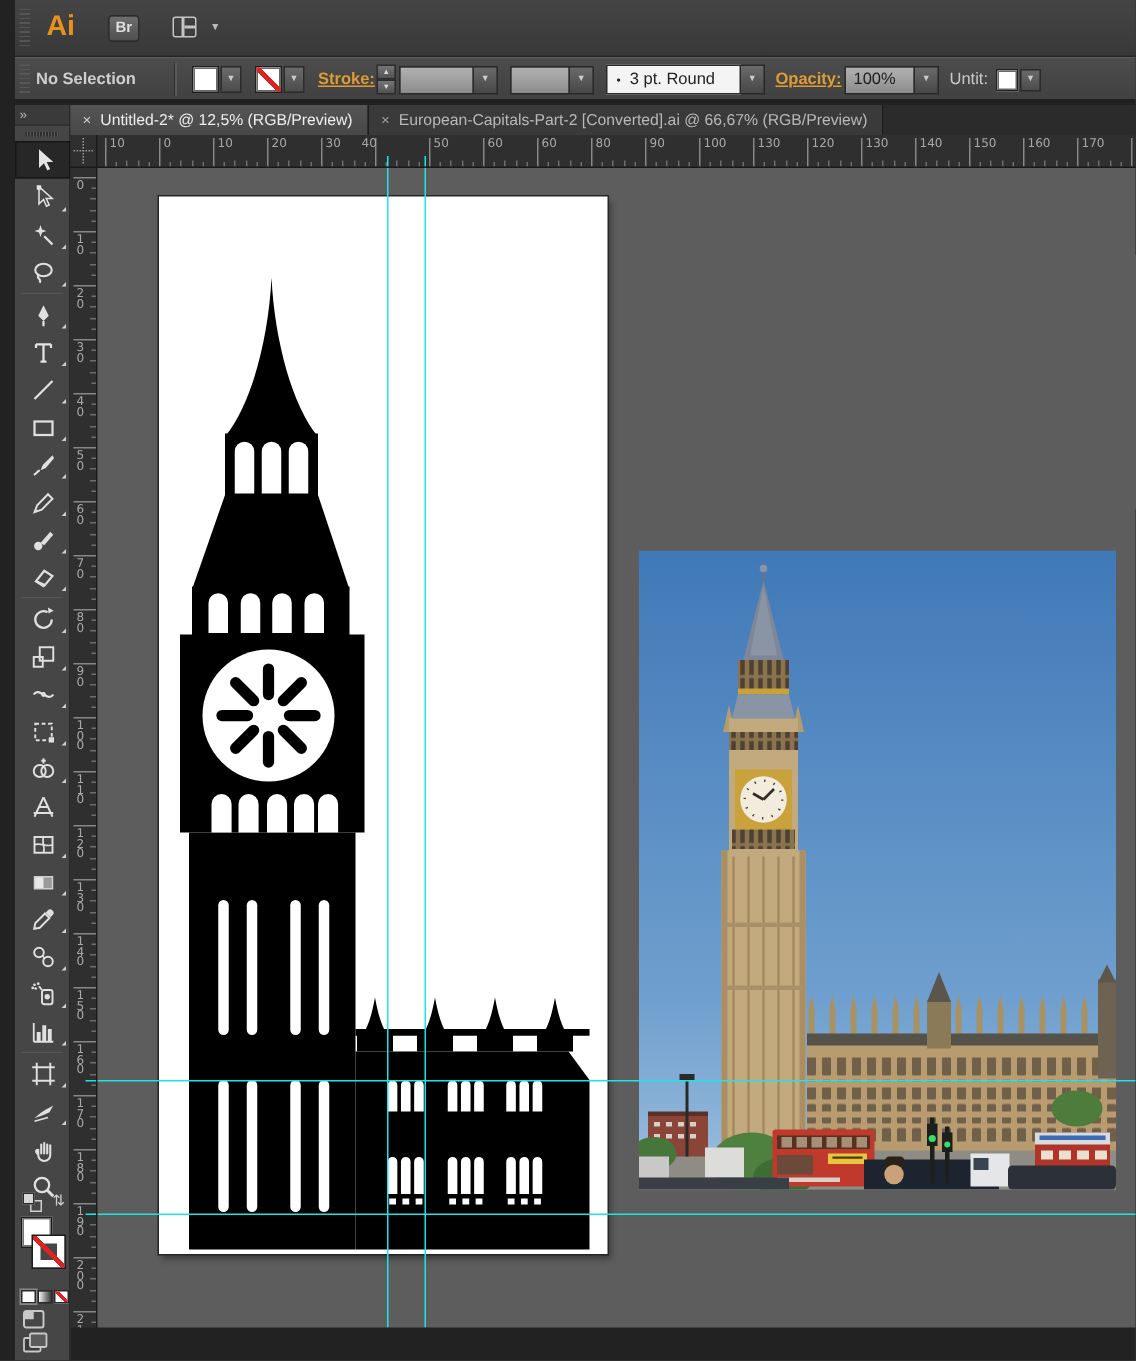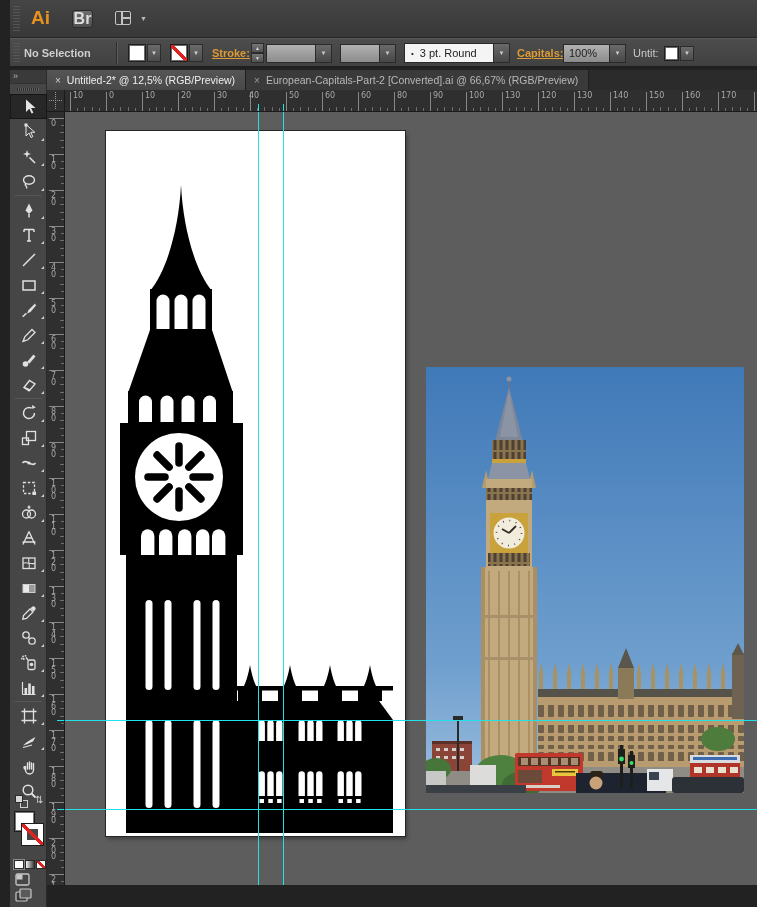--- a/index.html
+++ b/index.html
@@ -9,21 +9,21 @@
 
   
   .appbar { position:absolute; left:0; top:0; width:757px; height:38px;
     background:linear-gradient(#454545,#383838); border-bottom:1px solid #262626; }
   .grip-v { position:absolute; left:3px; top:6px; bottom:6px; width:7px;
     background:repeating-linear-gradient(to bottom,#5a5a5a 0 1px,transparent 1px 3px); opacity:.8; }
   .ai-logo { position:absolute; left:21px; top:7px; font-size:19px; font-weight:bold;
     color:#e8921e; letter-spacing:0; }
   .br-btn { position:absolute; left:62px; top:10px; width:21px; height:18px;
     background:linear-gradient(#6e6e6e,#4f4f4f); border:1px solid #2c2c2c; border-radius:3px;
-    color:#ddd; font-size:16px; font-weight:bold; text-align:center; line-height:16px; }
+    color:#ddd; font-size:10px; font-weight:bold; text-align:center; line-height:16px; }
   .ws-switch { position:absolute; left:105px; top:10px; width:32px; height:17px; }
   .ws-icon { position:absolute; left:0; top:1px; width:16px; height:14px;
     border:1.5px solid #c4c4c4; border-radius:2px; }
   .ws-icon::before { content:""; position:absolute; left:5px; top:0; bottom:0; width:1.5px; background:#c4c4c4; }
   .ws-icon::after { content:""; position:absolute; left:7px; right:0; top:5px; height:1.5px; background:#c4c4c4; }
   .ws-caret { position:absolute; right:0; top:5px; font-size:7px; color:#bbb; }
 
   
   .controlbar { position:absolute; left:0; top:38px; width:757px; height:30px;
     background:linear-gradient(#4c4c4c,#414141); border-top:1px solid #5a5a5a;
@@ -188,21 +188,21 @@
     </div>
     <div class="cb-item" style="left:394px">
       <span class="combo-white" style="width:90px">
           <span style="font-size:8px;margin-right:6px">•</span>
           <span>3 pt. Round</span>
         </span>
       <span class="combo-dd" style="height:20px">
           <span>▼</span>
         </span>
     </div>
-    <div class="cb-item link-label" style="left:507px">Capitals:</div>
+    <div class="cb-item link-label" style="left:507px">Opacity:</div>
     <div class="cb-item" style="left:553px">
       <span class="combo-gray" style="width:47px">100%</span>
       <span class="combo-dd">
           <span>▼</span>
         </span>
     </div>
     <div class="cb-item" style="left:623px">Untit:</div>
     <div class="cb-item" style="left:654px">
       <span class="swatch" style="width:15px;height:15px"></span>
       <span class="dd-btn" style="height:15px">
@@ -491,21 +491,21 @@
             <i class="hr-tick" style="left: 127.4px; height: 4px;"></i>
             <i class="hr-tick" style="left: 134.6px; height: 4px;"></i>
             <i class="hr-tick" style="left: 141.8px; height: 3px;"></i>
             <i class="hr-tick hr-major" style="left: 149px;"></i>
             <span class="hr-label" style="left: 152px;">30</span>
             <i class="hr-tick" style="left: 156.2px; height: 3px;"></i>
             <i class="hr-tick" style="left: 163.4px; height: 4px;"></i>
             <i class="hr-tick" style="left: 170.6px; height: 4px;"></i>
             <i class="hr-tick" style="left: 177.8px; height: 3px;"></i>
             <i class="hr-tick hr-major" style="left: 185px;"></i>
-            <span class="hr-label" style="left: 184px;">40</span>
+            <span class="hr-label" style="left: 176px;">40</span>
             <i class="hr-tick" style="left: 192.2px; height: 3px;"></i>
             <i class="hr-tick" style="left: 199.4px; height: 4px;"></i>
             <i class="hr-tick" style="left: 206.6px; height: 4px;"></i>
             <i class="hr-tick" style="left: 213.8px; height: 3px;"></i>
             <i class="hr-tick hr-major" style="left: 221px;"></i>
             <span class="hr-label" style="left: 224px;">50</span>
             <i class="hr-tick" style="left: 228.2px; height: 3px;"></i>
             <i class="hr-tick" style="left: 235.4px; height: 4px;"></i>
             <i class="hr-tick" style="left: 242.6px; height: 4px;"></i>
             <i class="hr-tick" style="left: 249.8px; height: 3px;"></i>

